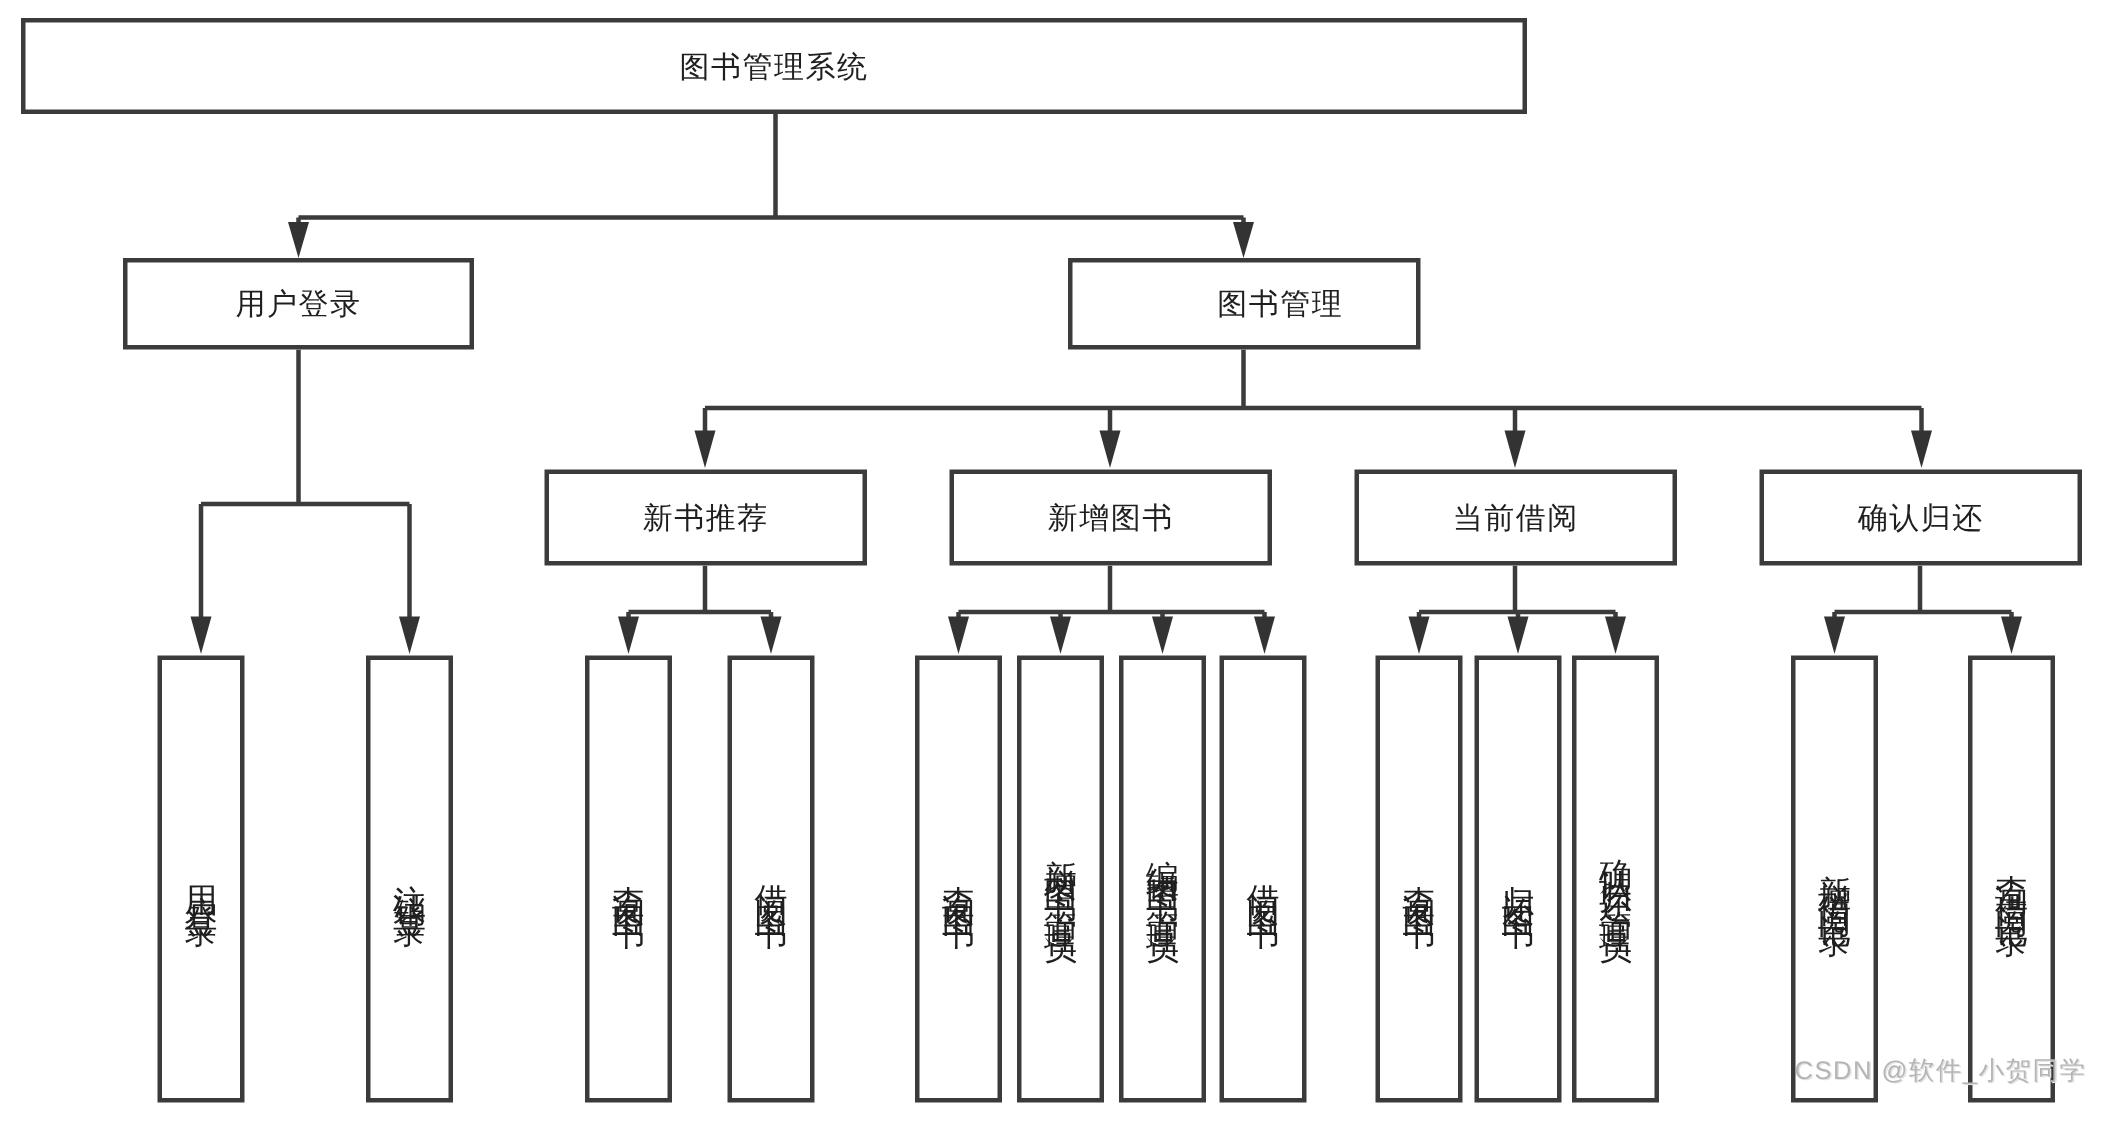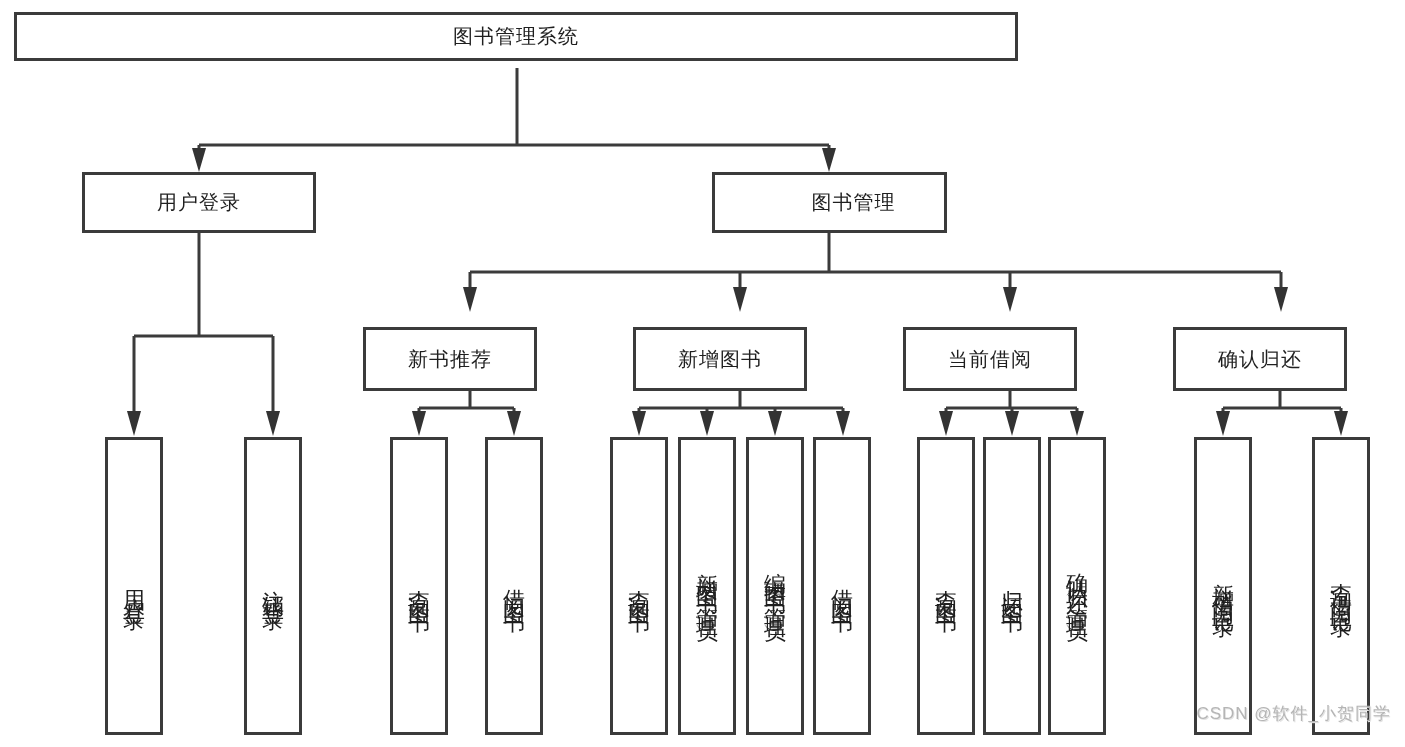--- a/index.html
+++ b/index.html
@@ -13,24 +13,24 @@
   .connectors{position:absolute;left:0;top:0;width:1405px;height:747px;}
   .connectors path{stroke:#3b3b3b;stroke-width:3;fill:none;}
   .connectors polygon{fill:#333333;stroke:none;}
   .box{
     position:absolute;box-sizing:border-box;
     border:3px solid #3b3b3b;background:#ffffff;
     display:flex;align-items:center;justify-content:center;
     color:#1f1f1f;
   }
   .hbox{font-size:20px;letter-spacing:1px;}
-  .root{left:14px;top:12px;width:1004px;height:49px;}
+  .root{left:14px;top:12px;width:1004px;height:64px;}
   .lvl1a{left:82px;top:172px;width:234px;height:61px;}
   .lvl1b{left:712px;top:172px;width:235px;height:61px;padding-left:48px;}
-  .lvl2{top:327px;width:174px;height:64px;}
+  .lvl2{top:313px;width:215px;height:64px;}
   .leaf{top:437px;width:58px;height:298px;}
   .leaf span{
     writing-mode:vertical-rl;text-orientation:mixed;
     font-size:22px;letter-spacing:7px;line-height:1;
     white-space:nowrap;
   }
   .watermark{
     position:absolute;right:14px;bottom:22px;
     font-size:17px;color:#b5b5b5;letter-spacing:1px;
     text-shadow:1px 1px 0 #e3e3e3;

